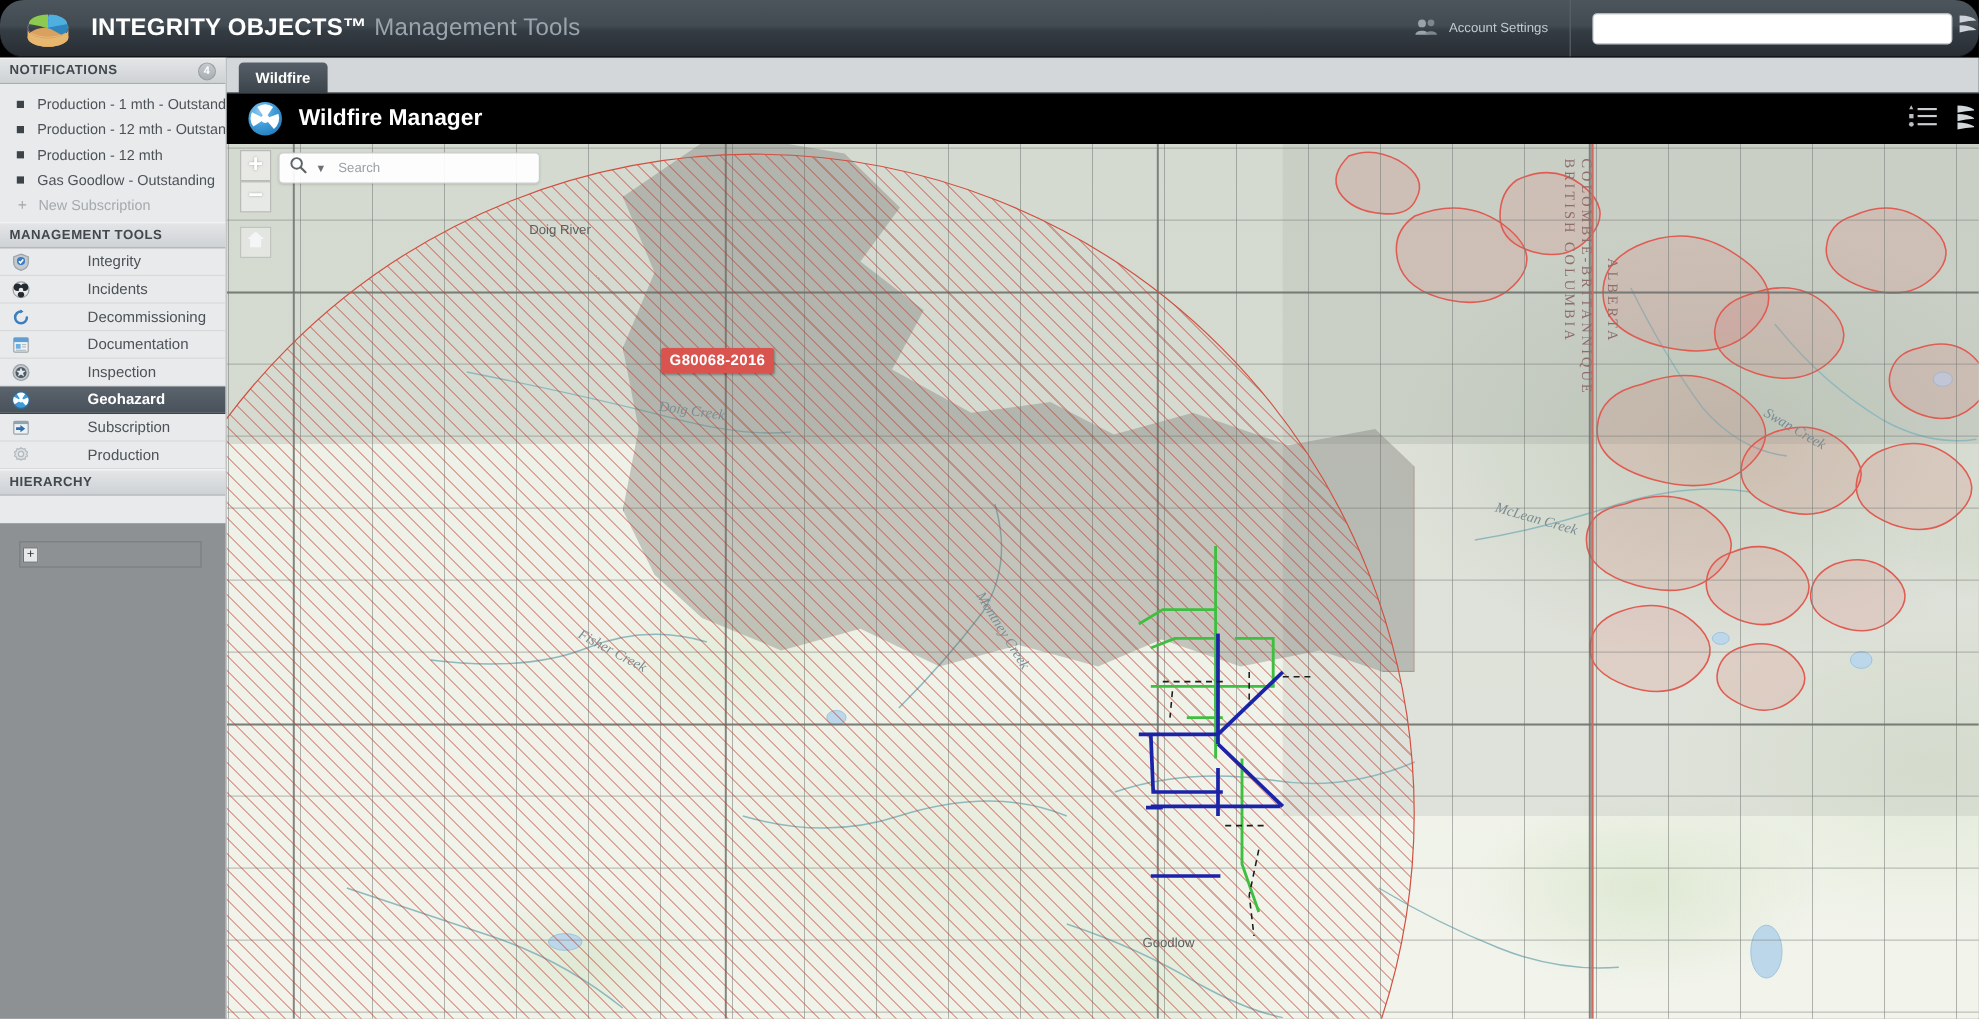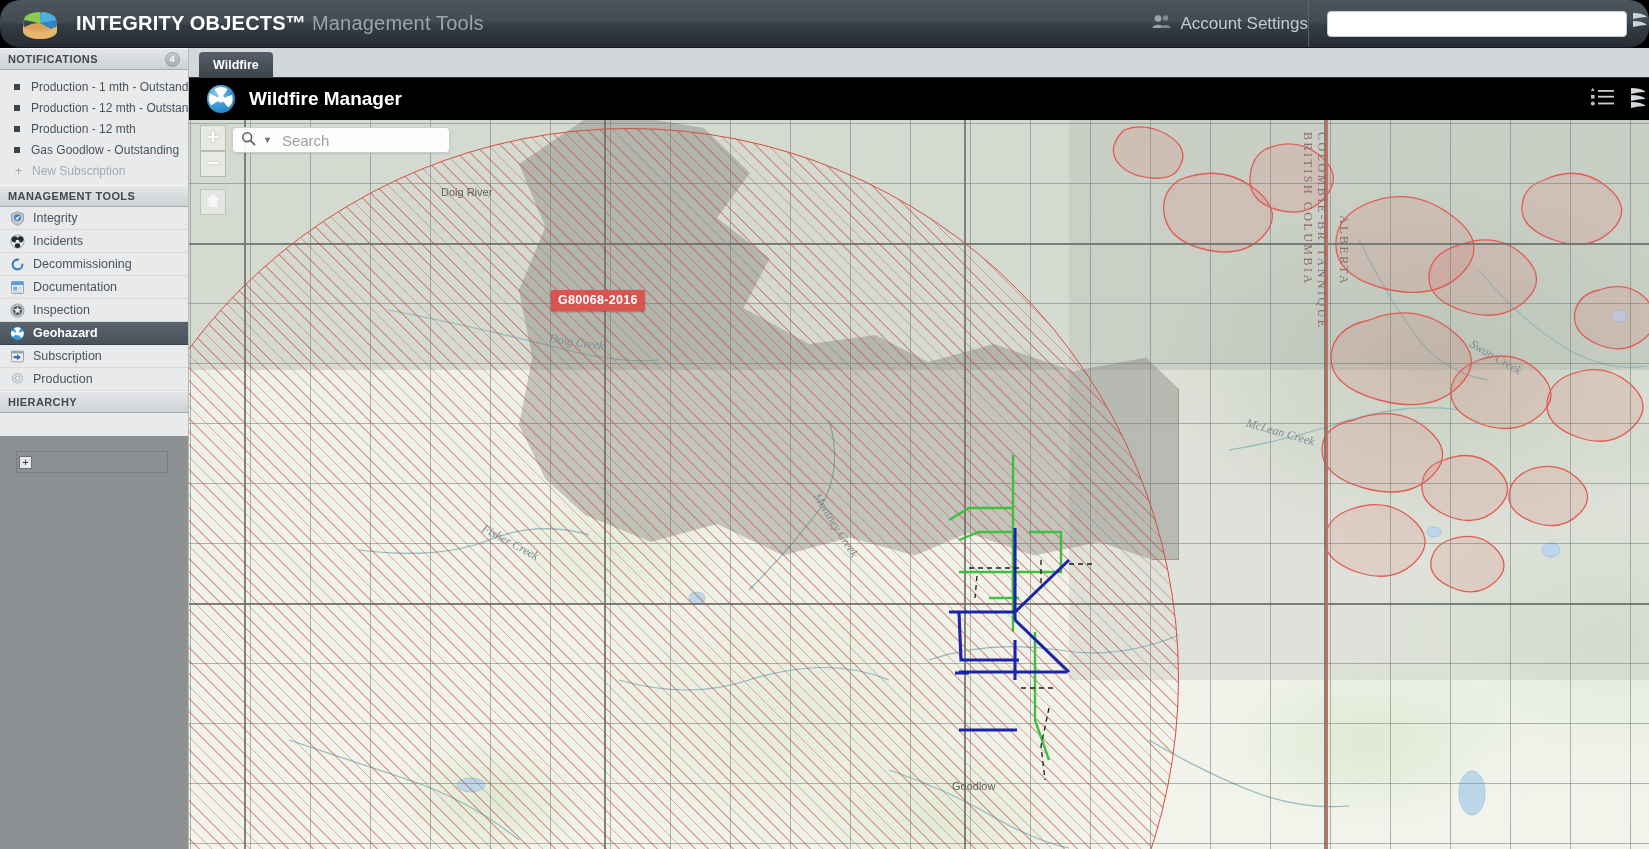--- a/index.html
+++ b/index.html
@@ -29,22 +29,22 @@
     letter-spacing: 0.2px; white-space: nowrap;
   }
   #brand-title .sub {
     color: #9ba4ac; font-weight: normal; margin-left: 6px;
   }
   #header-right {
     margin-left: auto; display: flex; align-items: center; height: 100%;
   }
   #account-settings {
     display: flex; align-items: center; gap: 9px;
-    color: #c2c9d0; font-size: 17px;
-    height: 100%;
+    color: #c2c9d0; font-size: 11px;
+    padding-right: 18px; height: 100%;
     border-right: 1px solid #596169;
     cursor: pointer;
   }
   #header-search-box {
     width: 300px; height: 26px; margin-left: 18px;
     background: #ffffff; border-radius: 4px; border: 1px solid #c8ccd0;
   }
   #header-edge-icon {
     width: 18px; height: 30px; margin-left: 4px; margin-right: 0;
     color: #cdd3d8; font-size: 22px; overflow: hidden;
@@ -93,20 +93,21 @@
   }
   .notif-item.muted { color: #a5aaaf; }
   .notif-item .txt { white-space: nowrap; overflow: hidden; }
 
   .tool-item {
     display: flex; align-items: center;
     height: 23px; padding-left: 9px;
     font-size: 12.5px; color: #4c5257;
     border-bottom: 1px solid #d7d9db;
     cursor: pointer;
+    gap: 40px;
   }
   .tool-item .ico {
     width: 16px; height: 16px; margin-right: 8px;
     flex: 0 0 auto; position: relative;
     display: flex; align-items: center; justify-content: center;
   }
   .tool-item.active {
     background: linear-gradient(to bottom,#5b646d,#49525a);
     color: #ffffff; font-weight: bold;
     border-bottom: 1px solid #39424a;
@@ -310,21 +311,21 @@
     border-radius: 4px;
     display: flex; align-items: center;
     box-shadow: 0 1px 2px rgba(0,0,0,0.12);
   }
   #map-search .mg { margin-left: 8px; flex: 0 0 auto; }
   #map-search .caret {
     margin-left: 7px; font-size: 9px; color: #6b6f73; flex: 0 0 auto;
   }
   #map-search input {
     border: none; outline: none; background: transparent;
-    margin-left: 10px; font-size: 15px; color: #333;
+    margin-left: 10px; font-size: 11px; color: #333;
     font-family: "Liberation Sans", sans-serif; width: 150px;
   }
   #map-search input::placeholder { color: #9aa0a5; }
 </style>
 </head>
 <body>
 
 <div id="top-header">
 
   <div id="brand-logo">

